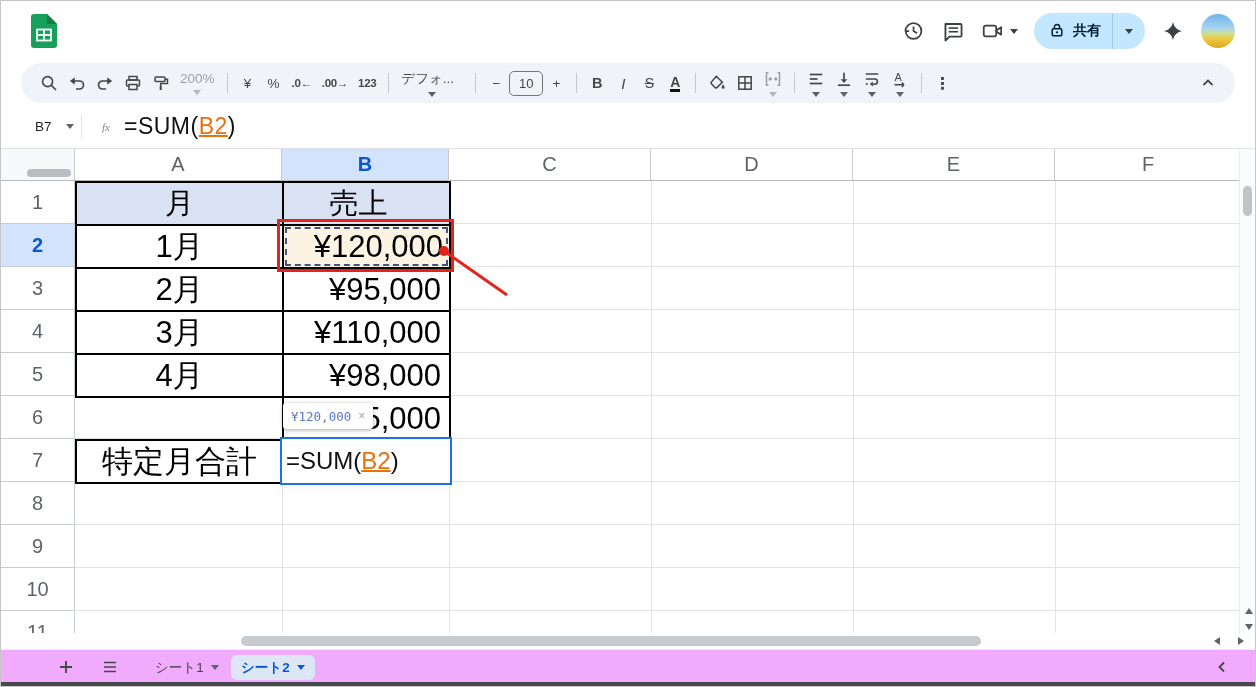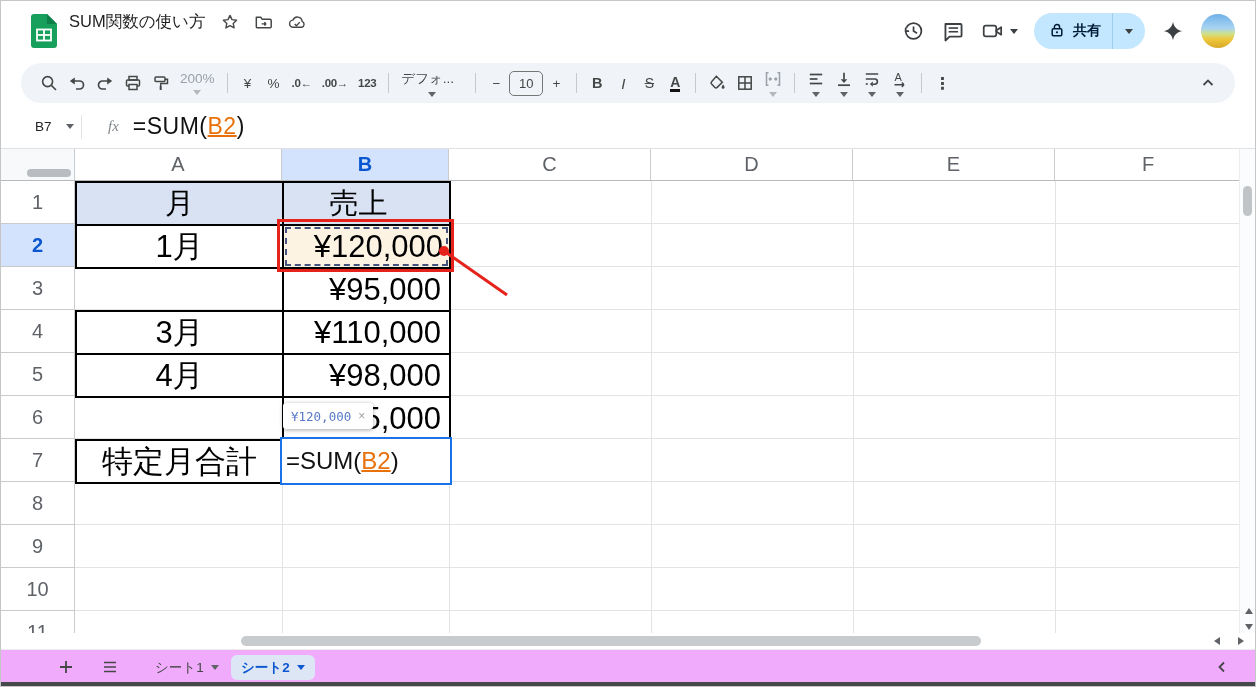--- a/index.html
+++ b/index.html
@@ -38,21 +38,21 @@
   .glyph-s{text-decoration:line-through;font-size:14px;}
   .glyph-a{font-size:14px;font-weight:bold;border-bottom:3px solid #111;line-height:14px;}
   .glyph-num{font-size:11.5px;font-weight:bold;letter-spacing:-0.3px;}
   .fontsize-box{width:34px;height:25px;border:1px solid #747775;border-radius:5px;display:flex;align-items:center;justify-content:center;font-size:13px;color:#444746;background:none;cursor:pointer;}
   .fontname{width:62px;text-align:left;overflow:hidden;white-space:nowrap;}
 
   
   .formulabar{position:absolute;left:0;top:104px;width:100%;height:44px;border-bottom:1px solid #dfe1e5;display:flex;align-items:center;background:#fff;}
   .namebox{width:78px;padding-left:34px;display:flex;align-items:center;gap:14px;font-size:13.5px;color:#202124;cursor:pointer;}
   .fdiv{width:1px;height:24px;background:#e0e3e6;margin:0 10px 0 2px;}
-  .fx{font-family:"Liberation Serif",serif;font-style:italic;font-size:15px;color:#80868b;margin:0 14px 0 16px;}
+  .fx{font-family:"Liberation Serif",serif;font-style:italic;font-size:11px;color:#80868b;margin:0 14px 0 10px;}
   .formula-text{font-size:23px;color:#111;letter-spacing:0.5px;}
   .ref-orange{color:#e8710a;text-decoration:underline;text-decoration-thickness:2px;}
 
   
   .sheet{position:absolute;left:0;top:148px;width:1240px;height:484px;overflow:hidden;background:#fff;}
   .colhdrs{position:absolute;left:0;top:0;width:1240px;height:32px;display:flex;background:#fff;border-bottom:1px solid #b7babd;}
   .corner{width:74px;height:100%;background:#f8f9fa;border-right:1px solid #c9cccf;position:relative;flex:none;}
   .cornerbar{position:absolute;left:26px;bottom:3px;width:44px;height:8px;background:#b9bdc1;border-radius:4px;}
   .ch{height:100%;border-right:1px solid #c9cccf;text-align:center;line-height:30px;font-size:20px;color:#5f6368;flex:none;cursor:pointer;}
   .ch.hl,.rh.hl{background:#d3e3fd;color:#0b57d0;font-weight:bold;}
@@ -106,40 +106,20 @@
     <div class="logo">
       <svg width="26" height="34" viewBox="0 0 26 34">
         <path d="M16 0H3a3 3 0 0 0-3 3v28a3 3 0 0 0 3 3h20a3 3 0 0 0 3-3V10z" fill="#17a05c"></path>
         <path d="M16 0l10 10H16z" fill="#0e7f49"></path>
         <rect x="6" y="15.5" width="14" height="11" fill="none" stroke="#fff" stroke-width="1.8"></rect>
         <line x1="6" y1="21" x2="20" y2="21" stroke="#fff" stroke-width="1.8"></line>
         <line x1="13" y1="15.5" x2="13" y2="26.5" stroke="#fff" stroke-width="1.8"></line>
       </svg>
     </div>
     <div class="title-block">
-      <div class="title-row">
-        <span class="doc-title">SUM関数の使い方</span>
-        <span class="doc-icon">
-          <svg width="18" height="18" viewBox="0 0 18 18">
-              <path d="M9 2.4l2 4.2 4.6.6-3.4 3.2.9 4.5L9 12.7l-4.1 2.2.9-4.5L2.4 7.2 7 6.6z" fill="none" stroke="currentColor" stroke-width="1.4" stroke-linejoin="round"></path>
-            </svg>
-        </span>
-        <span class="doc-icon">
-          <svg width="19" height="19" viewBox="0 0 18 18">
-              <path d="M2.2 4h4.2l1.5 2h7.4a1 1 0 0 1 1 1v6a1 1 0 0 1-1 1H3.2a1 1 0 0 1-1-1z" fill="none" stroke="currentColor" stroke-width="1.4" stroke-linejoin="round"></path>
-              <path d="M7.2 10.3h4.2m0 0L9.8 8.7m1.6 1.6-1.6 1.6" fill="none" stroke="currentColor" stroke-width="1.4"></path>
-            </svg>
-        </span>
-        <span class="doc-icon">
-          <svg width="20" height="19" viewBox="0 0 19 18">
-              <path d="M5.4 13.8a3.6 3.6 0 0 1-.4-7.2 4.7 4.7 0 0 1 9.1 1.3 3.1 3.1 0 0 1-.4 5.9z" fill="none" stroke="currentColor" stroke-width="1.4" stroke-linejoin="round"></path>
-              <path d="M6.7 10.4l1.8 1.8 3.3-3.6" fill="none" stroke="currentColor" stroke-width="1.4"></path>
-            </svg>
-        </span>
-      </div>
     </div>
     <div class="top-right">
       <span class="tr-icon">
         <svg width="24" height="24" viewBox="0 0 22 22">
             <circle cx="11.5" cy="11" r="7.2" fill="none" stroke="currentColor" stroke-width="1.6"></circle>
             <path d="M11.5 6.8V11l3.2 2" fill="none" stroke="currentColor" stroke-width="1.6"></path>
             <path d="M4.3 7.5v3.6h3.6" fill="#fff" stroke="none"></path>
             <path d="M4.3 8v3.1h3.1" fill="none" stroke="currentColor" stroke-width="1.6"></path>
           </svg>
       </span>
@@ -374,20 +354,21 @@
     <div class="table">
       <div class="cell cA r0 hdr">月</div>
       <div class="cell cB r0 hdr" style="justify-content:center;padding-right:16px;">売上</div>
 
       <div class="cell cA r1">1月</div>
       <div class="cell cB r1 sel">
           <span>¥120,000</span>
           <span class="dashed"></span>
         </div>
 
+      <div class="cell cA r2">2月</div>
       <div class="cell cB r2">¥95,000</div>
 
       <div class="cell cA r3">3月</div>
       <div class="cell cB r3">¥110,000</div>
 
       <div class="cell cA r4">4月</div>
       <div class="cell cB r4">¥98,000</div>
 
       <div class="cell cB r5">¥125,000</div>
 

